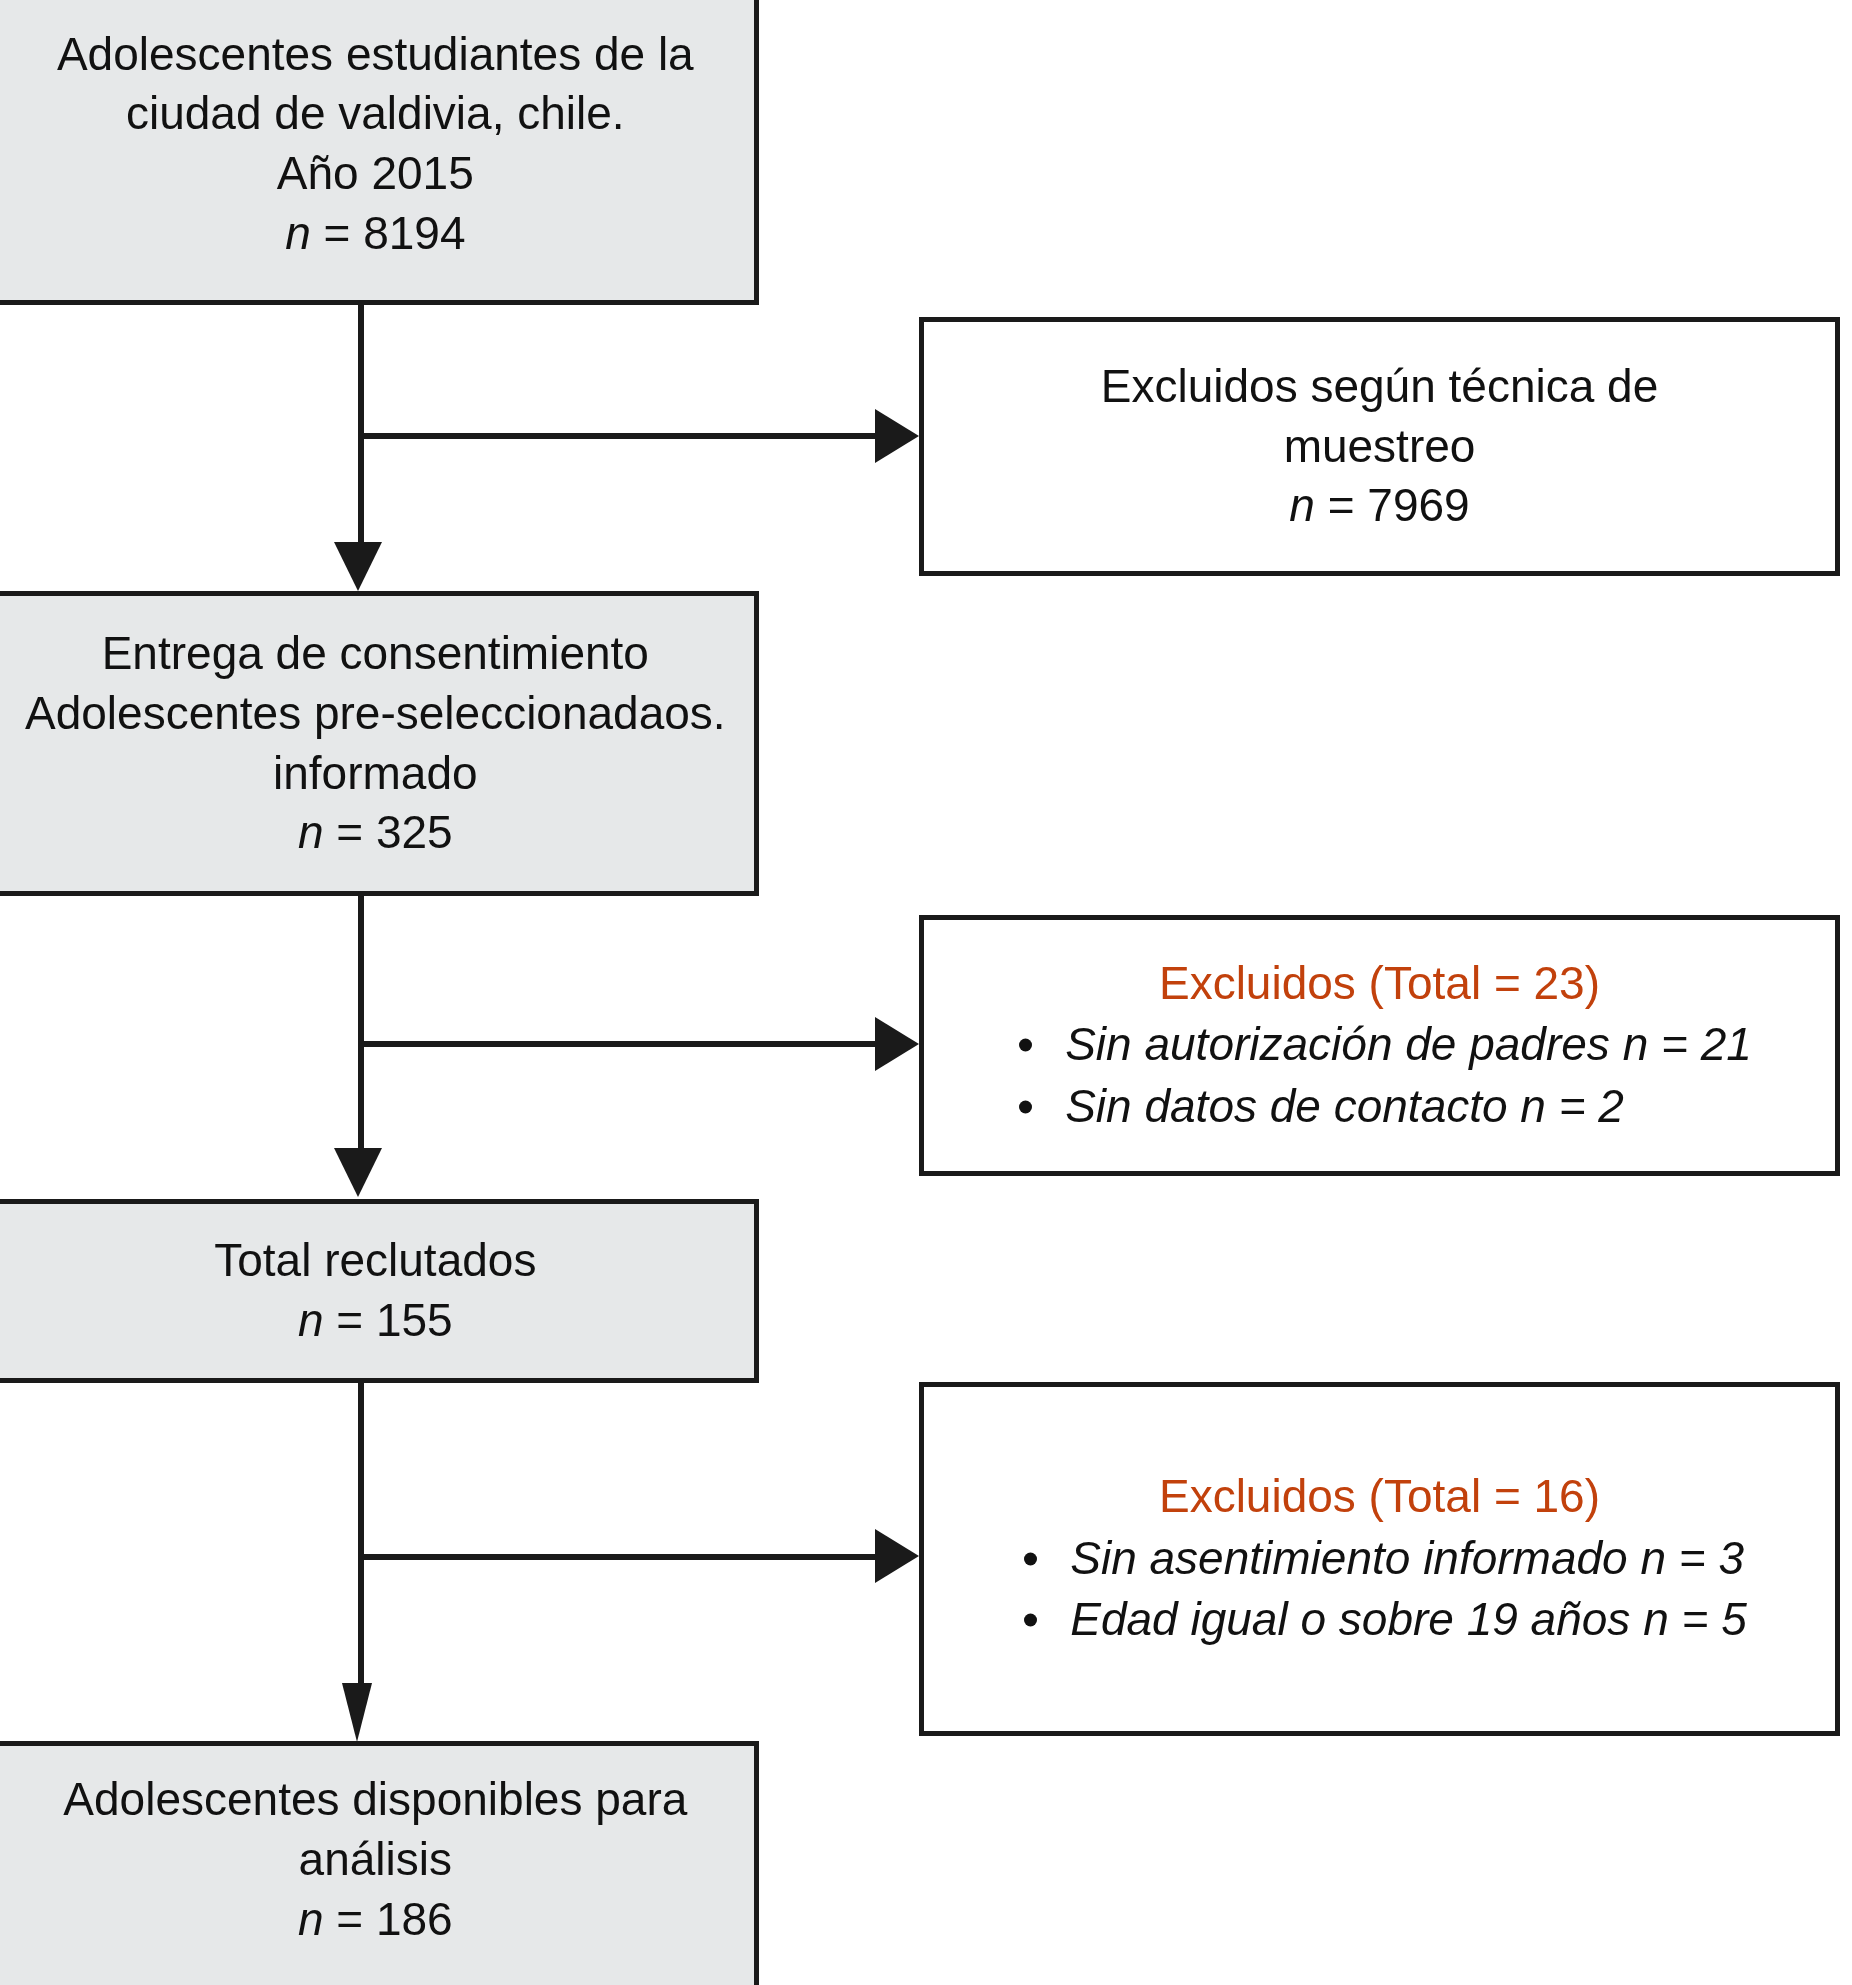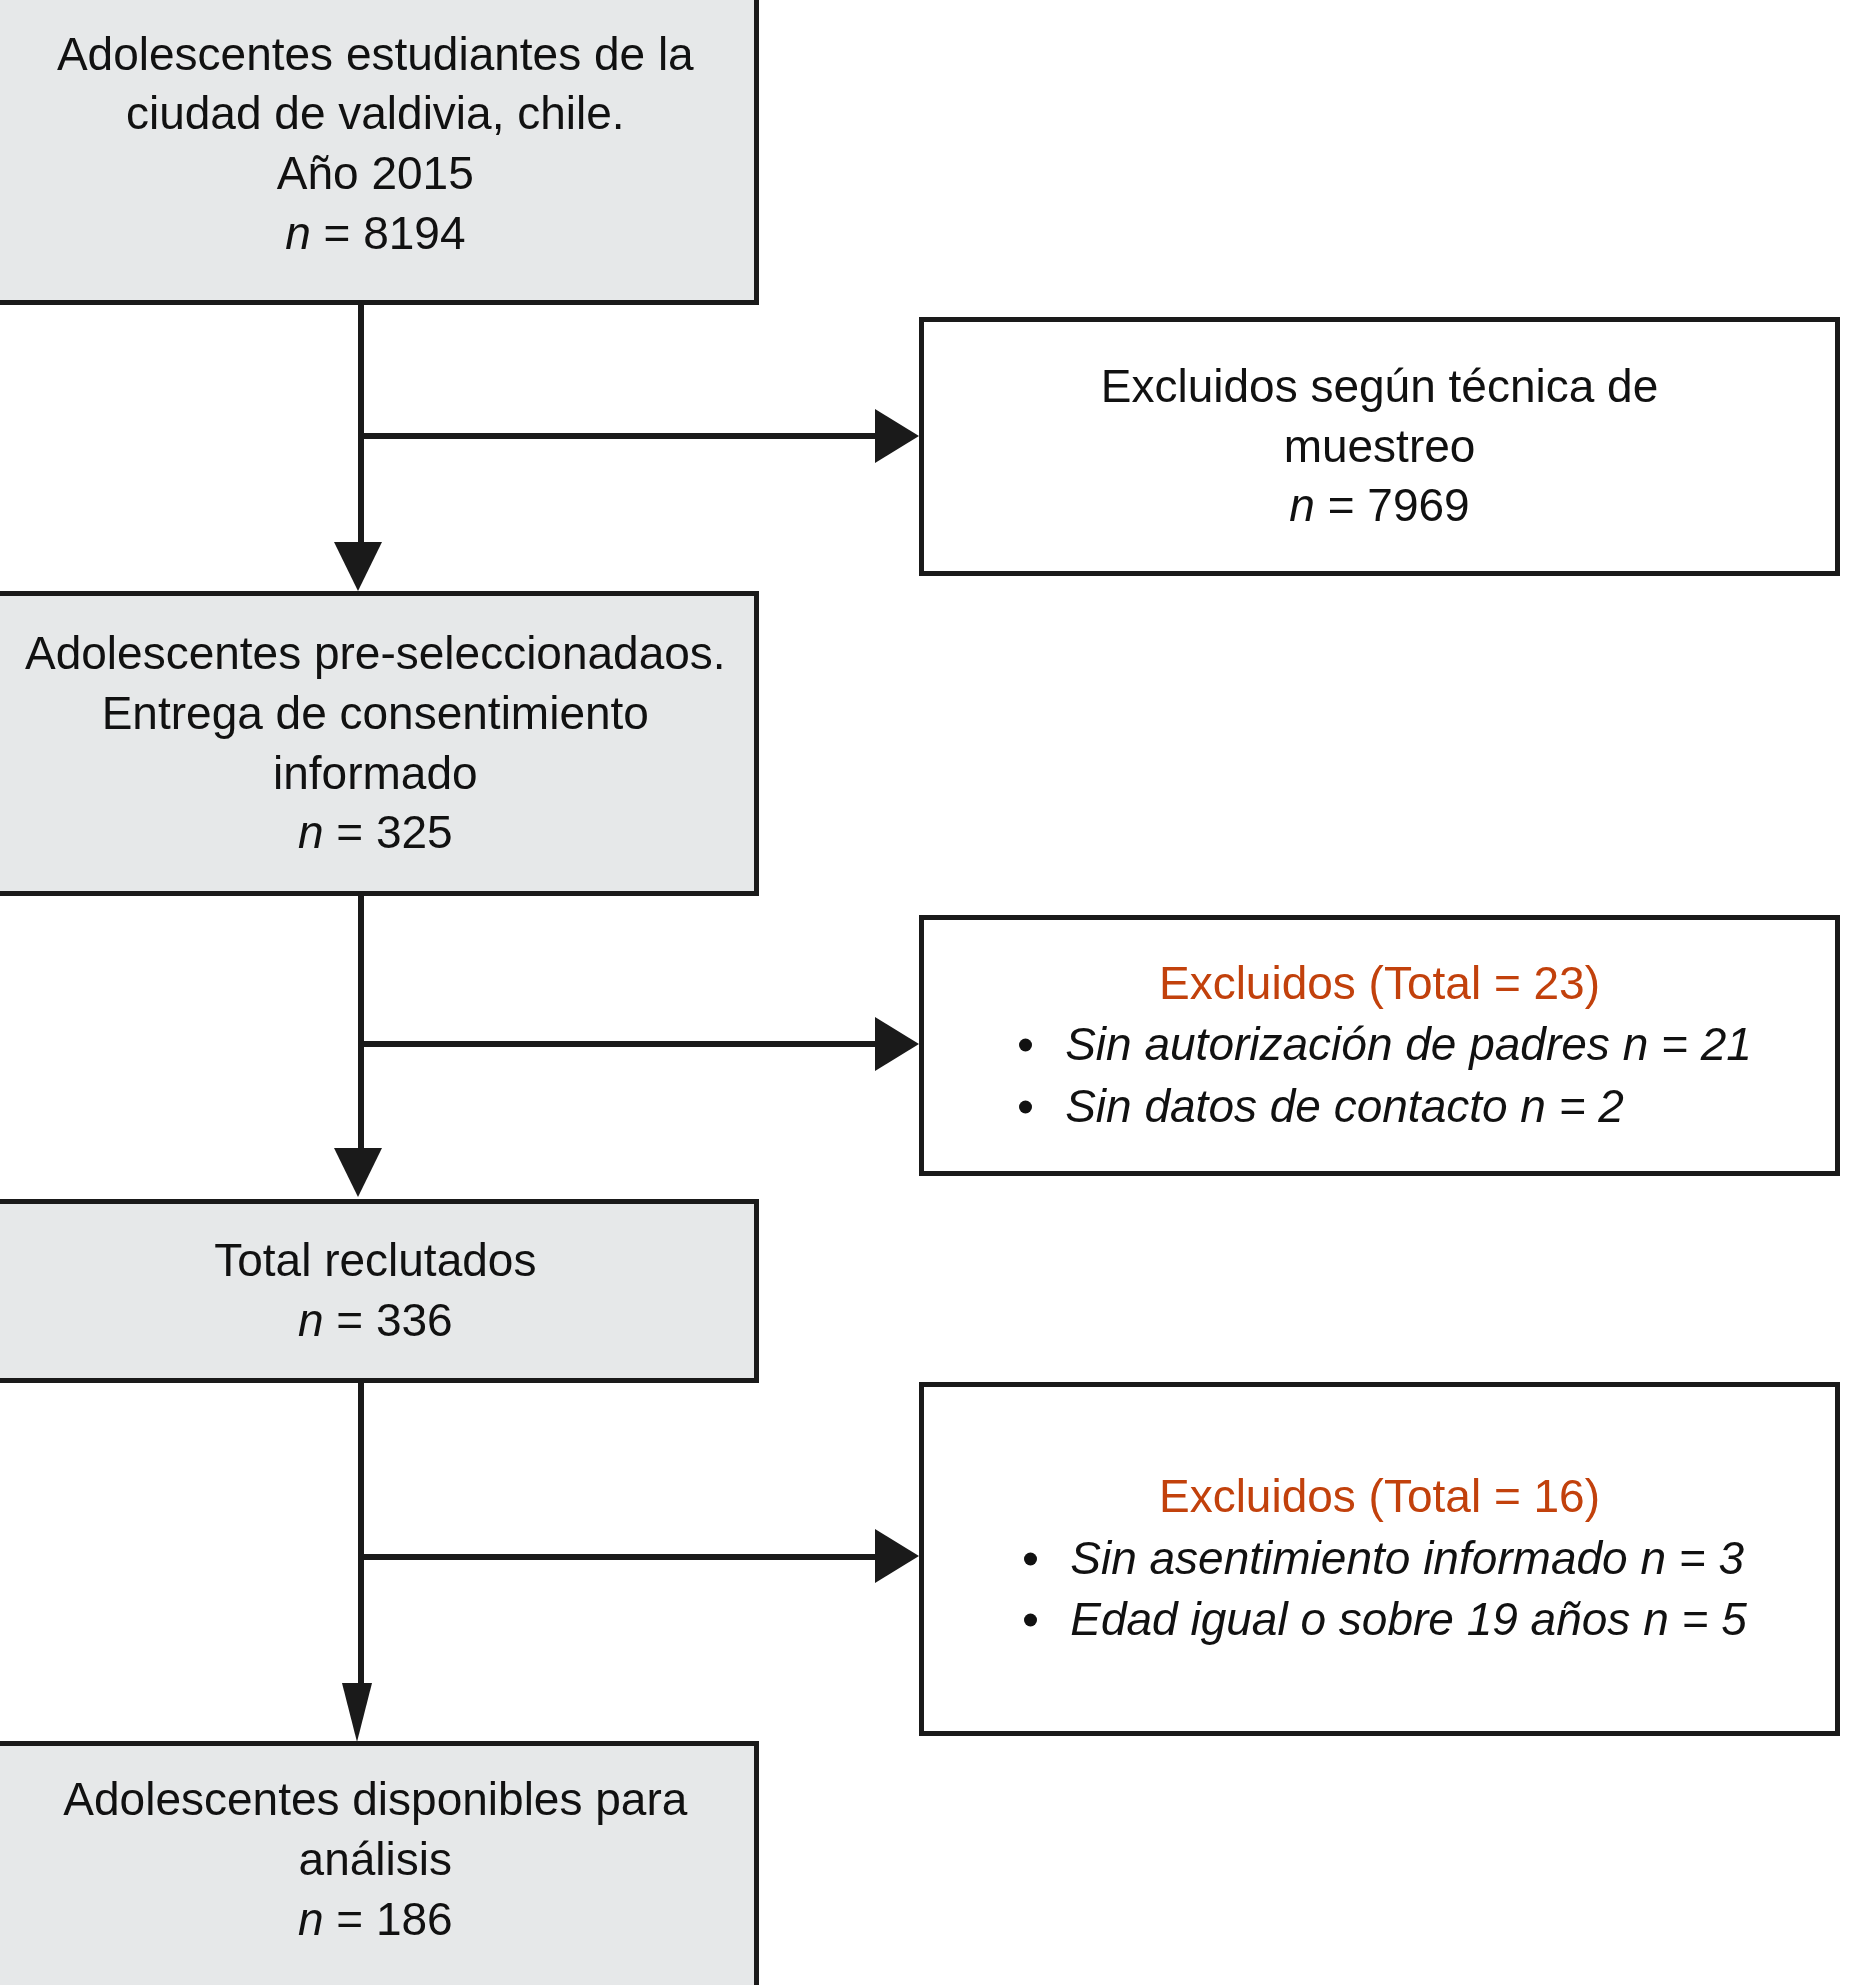--- a/index.html
+++ b/index.html
@@ -161,22 +161,22 @@
       <div class="txt">muestreo</div>
       <div class="txt">
         <span class="n-italic">n</span>
         <span>= 7969</span>
       </div>
     </div>
   </div>
 
   <div class="node grey" style="left:-8.2px; top:591px; width:767px; height:305px;">
     <div class="stack">
+      <div class="txt">Entrega de consentimiento</div>
       <div class="txt">Adolescentes pre-seleccionadaos.</div>
-      <div class="txt">Entrega de consentimiento</div>
       <div class="txt">informado</div>
       <div class="txt">
         <span class="n-italic">n</span>
         <span>= 325</span>
       </div>
     </div>
   </div>
 
   <div class="node white" style="left:919px; top:915px; width:921px; height:261px;">
     <div class="excl-wrap">
@@ -186,21 +186,21 @@
         <li>Sin datos de contacto n = 2</li>
       </ul>
     </div>
   </div>
 
   <div class="node grey" style="left:-8.2px; top:1199px; width:767px; height:184px;">
     <div class="stack">
       <div class="txt">Total reclutados</div>
       <div class="txt">
         <span class="n-italic">n</span>
-        <span>= 336</span>
+        <span>= 155</span>
       </div>
     </div>
   </div>
 
   <div class="node white" style="left:919px; top:1382px; width:921px; height:354px;">
     <div class="excl-wrap">
       <div class="excl-title">Excluidos (Total = 16)</div>
       <ul class="excl-list">
         <li>Sin asentimiento informado n = 3</li>
         <li>Edad igual o sobre 19 años n = 5</li>

